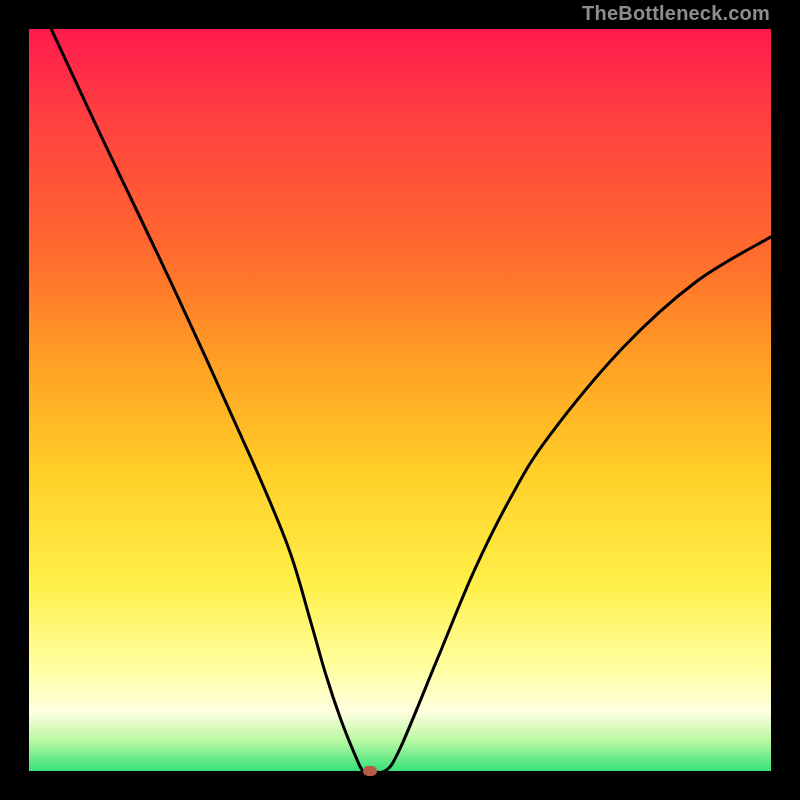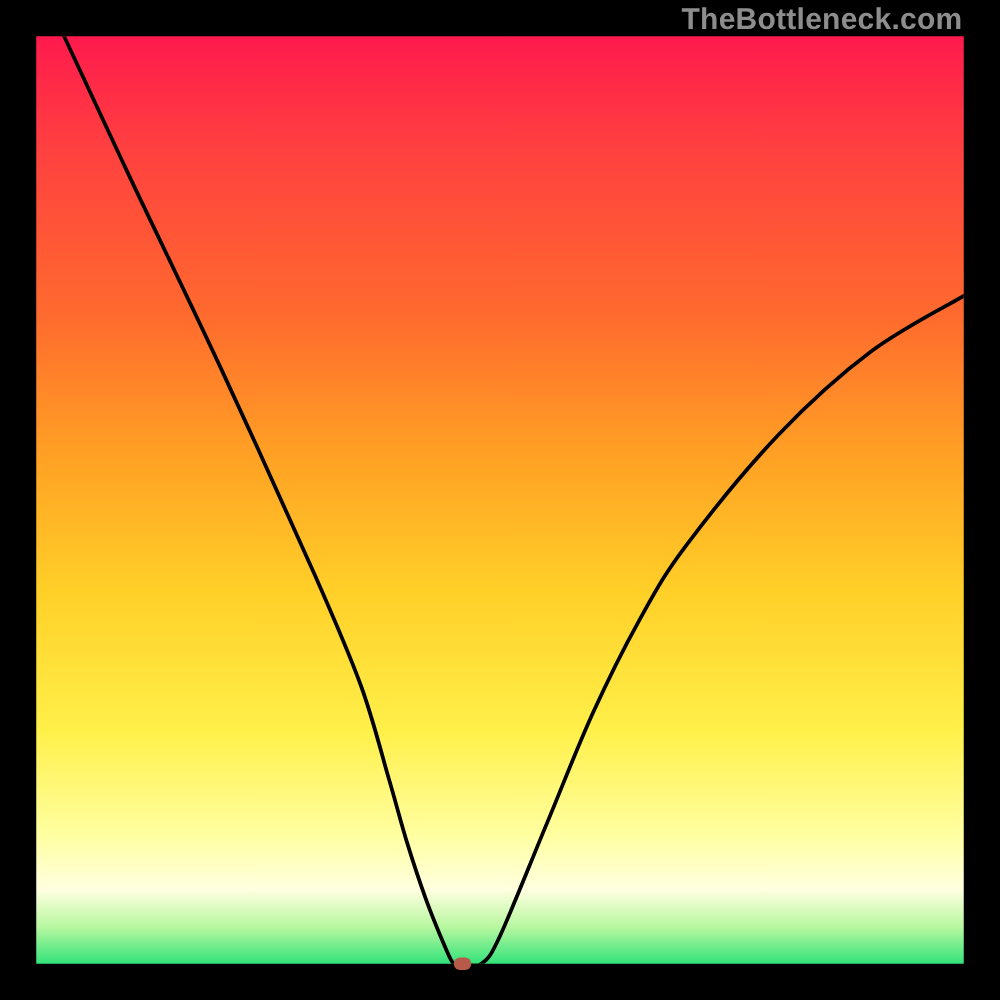--- a/index.html
+++ b/index.html
@@ -37,21 +37,21 @@
       #ffffe0 92%,
       #b8f7a0 96%,
       #33e27a 100%
     );
   }
   .watermark {
     position: absolute;
     top: 2px;
     right: 30px;
     font-family: Arial, Helvetica, sans-serif;
-    font-size: 24px;
+    font-size: 20px;
     font-weight: 600;
     color: #8d8d8d;
     letter-spacing: 0.2px;
   }
   svg.curve {
     position: absolute;
     left: 0;
     top: 0;
     width: 742px;
     height: 742px;

